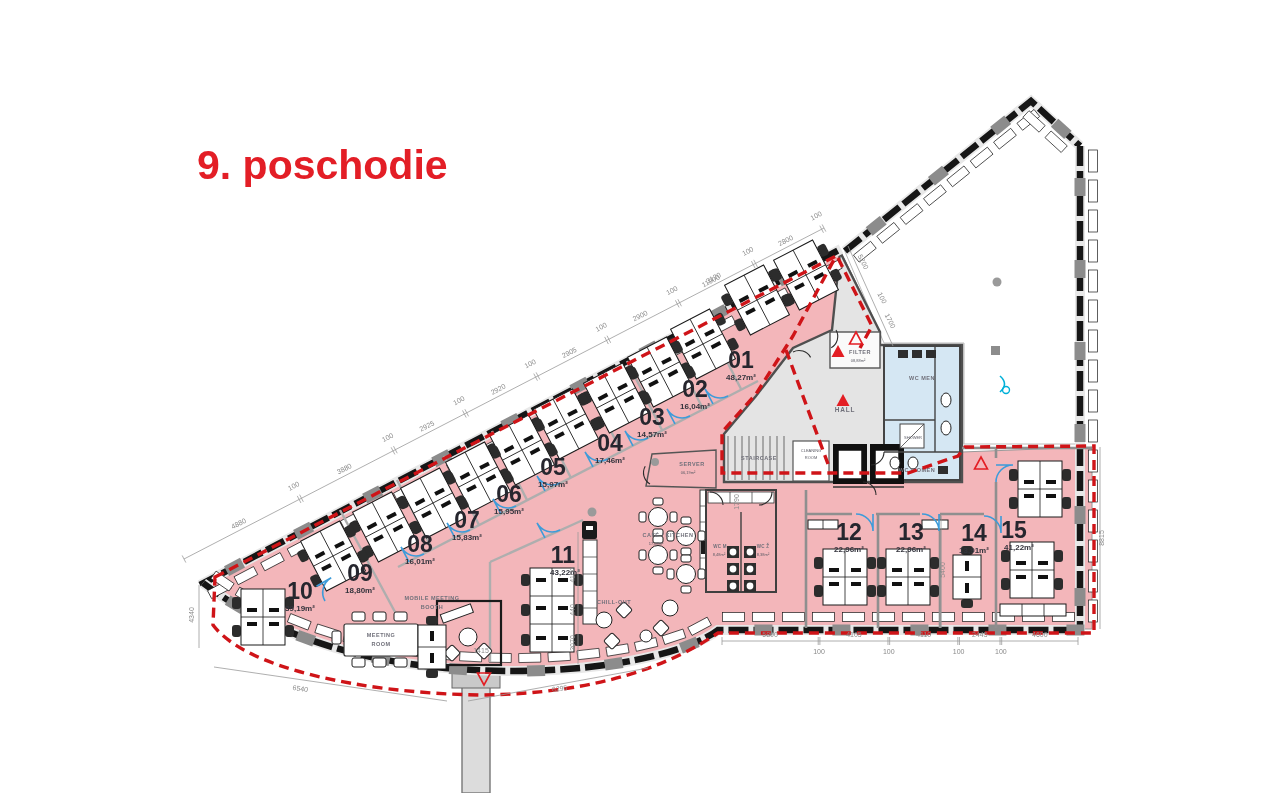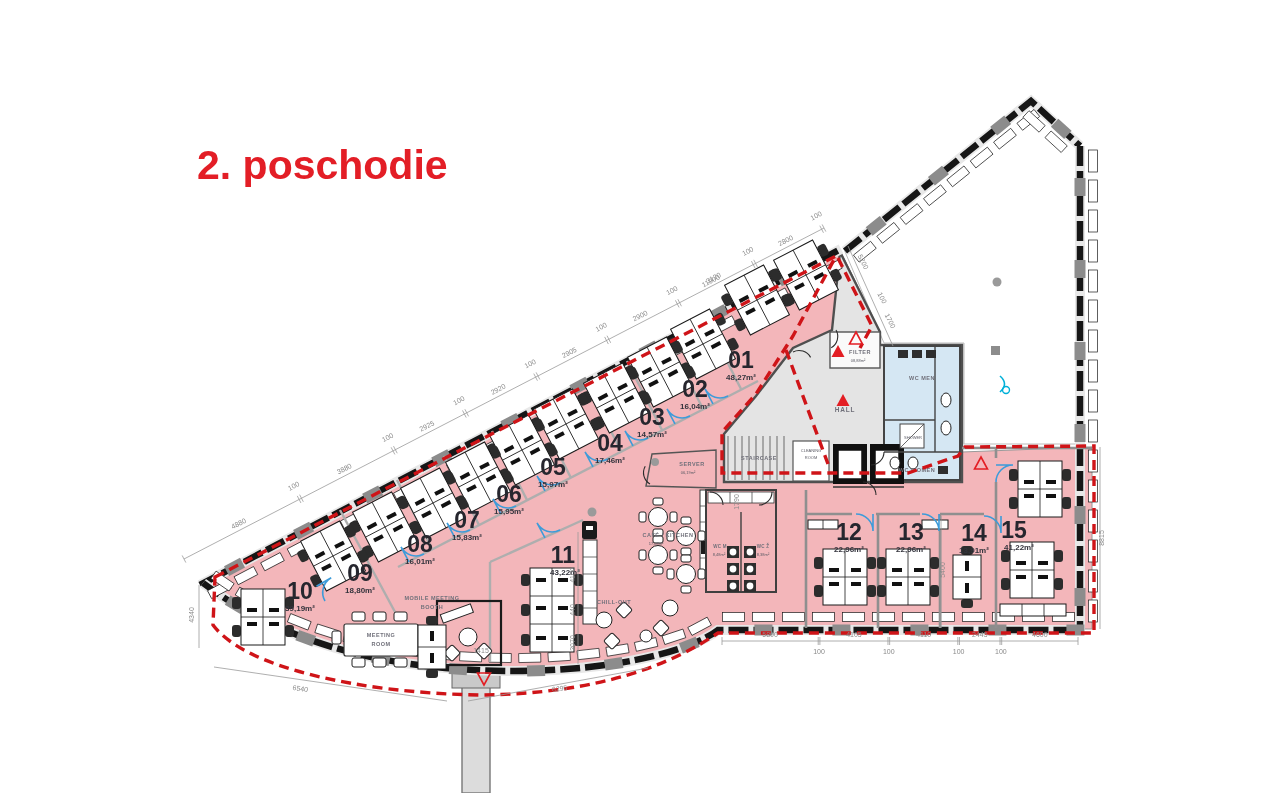--- a/index.html
+++ b/index.html
@@ -27,21 +27,21 @@
   .karc{fill:none;stroke:#2b2b2b;stroke-width:1.1;}
   .redash{fill:none;stroke:#cf1418;stroke-width:3.4;stroke-dasharray:10 6;}
   .tri{fill:#e31e24;}
   .trio{fill:none;stroke:#e31e24;stroke-width:1.6;}
   .dimline{stroke:#9a9a9a;stroke-width:0.8;fill:none;}
 </style>
 </head>
 <body>
 
 <div id="stage">
-  <div id="floor-title">2. poschodie</div>
+  <div id="floor-title">9. poschodie</div>
 
   <svg id="plan" width="1284" height="793" viewBox="0 0 1284 793">
     <defs>
       <g id="island4">
         <rect x="-31" y="-20" width="9" height="12" rx="3" class="chair"></rect>
         <rect x="22" y="-20" width="9" height="12" rx="3" class="chair"></rect>
         <rect x="-31" y="8" width="9" height="12" rx="3" class="chair"></rect>
         <rect x="22" y="8" width="9" height="12" rx="3" class="chair"></rect>
         <rect x="-22" y="-28" width="44" height="56" class="desk"></rect>
         <line x1="-22" y1="0" x2="22" y2="0" class="dln"></line>

